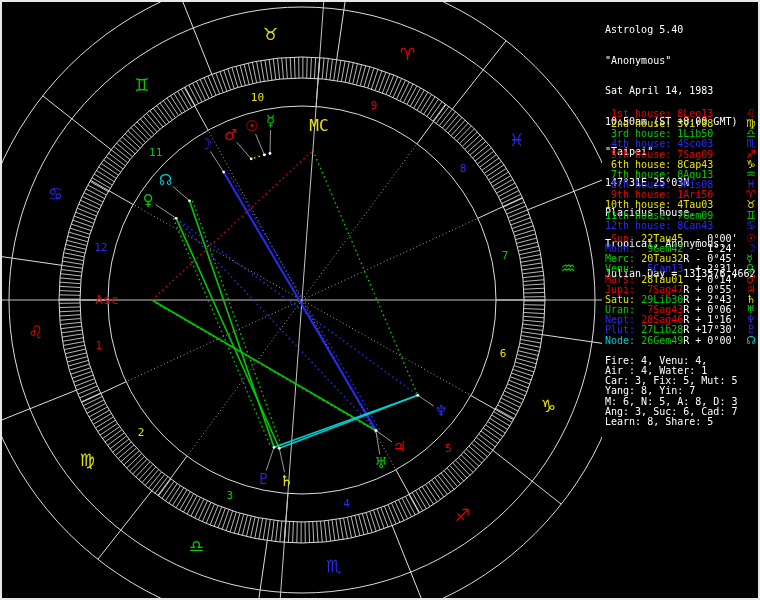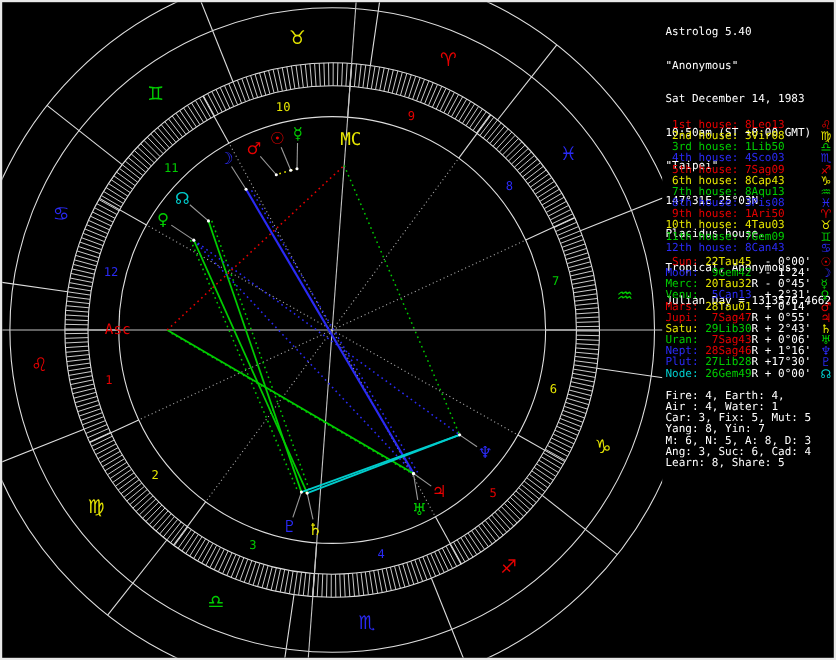--- a/index.html
+++ b/index.html
@@ -571,25 +571,25 @@
           <line x1="170.53927005811252" y1="184.15612706693165" x2="187.4833395554311" y2="198.8032202014522" stroke="#999999" stroke-width="1"></line>
           <circle cx="187.4833395554311" cy="198.8032202014522" r="1.4" fill="#ffffff"></circle>
           <text x="163.73056281466958" y="183.2704235683609" fill="#00cccc" font-size="15" text-anchor="middle">☊</text>
         </g>
       </g>
     </svg>
   <div class="sidebar">
     <div class="block" id="hdr-block" style="top:3px;">
       <div>Astrolog 5.40</div>
       <div>"Anonymous"</div>
-      <div>Sat December 14, 1983</div>
+      <div>Sat April 14, 1983</div>
       <div>10:50am (ST +8:00 GMT)</div>
       <div>"Taipei"</div>
       <div>147°31E 25°03N</div>
       <div>Placidus house.</div>
       <div>Tropical, Anonymous.</div>
       <div>Julian Day = 1313576.4662</div>
     </div>
     <div class="block" id="house-block" style="top:107px;"><div class="row"><span style="color: rgb(230, 0, 0);"> 1st house: </span><span style="color: rgb(230, 0, 0);">8Leo13</span><span class="glyphcol" style="color: rgb(230, 0, 0);">♌</span></div><div class="row"><span style="color: rgb(230, 230, 0);"> 2nd house: </span><span style="color: rgb(230, 230, 0);">3Vir08</span><span class="glyphcol" style="color: rgb(230, 230, 0);">♍</span></div><div class="row"><span style="color: rgb(0, 204, 0);"> 3rd house: </span><span style="color: rgb(0, 204, 0);">1Lib50</span><span class="glyphcol" style="color: rgb(0, 204, 0);">♎</span></div><div class="row"><span style="color: rgb(42, 42, 245);"> 4th house: </span><span style="color: rgb(42, 42, 245);">4Sco03</span><span class="glyphcol" style="color: rgb(42, 42, 245);">♏</span></div><div class="row"><span style="color: rgb(230, 0, 0);"> 5th house: </span><span style="color: rgb(230, 0, 0);">7Sag09</span><span class="glyphcol" style="color: rgb(230, 0, 0);">♐</span></div><div class="row"><span style="color: rgb(230, 230, 0);"> 6th house: </span><span style="color: rgb(230, 230, 0);">8Cap43</span><span class="glyphcol" style="color: rgb(230, 230, 0);">♑</span></div><div class="row"><span style="color: rgb(0, 204, 0);"> 7th house: </span><span style="color: rgb(0, 204, 0);">8Aqu13</span><span class="glyphcol" style="color: rgb(0, 204, 0);">♒</span></div><div class="row"><span style="color: rgb(42, 42, 245);"> 8th house: </span><span style="color: rgb(42, 42, 245);">3Pis08</span><span class="glyphcol" style="color: rgb(42, 42, 245);">♓</span></div><div class="row"><span style="color: rgb(230, 0, 0);"> 9th house: </span><span style="color: rgb(230, 0, 0);">1Ari50</span><span class="glyphcol" style="color: rgb(230, 0, 0);">♈</span></div><div class="row"><span style="color: rgb(230, 230, 0);">10th house: </span><span style="color: rgb(230, 230, 0);">4Tau03</span><span class="glyphcol" style="color: rgb(230, 230, 0);">♉</span></div><div class="row"><span style="color: rgb(0, 204, 0);">11th house: </span><span style="color: rgb(0, 204, 0);">7Gem09</span><span class="glyphcol" style="color: rgb(0, 204, 0);">♊</span></div><div class="row"><span style="color: rgb(42, 42, 245);">12th house: </span><span style="color: rgb(42, 42, 245);">8Can43</span><span class="glyphcol" style="color: rgb(42, 42, 245);">♋</span></div></div>
     <div class="block" id="planet-block" style="top:232px;"><div class="row"><span style="color: rgb(230, 0, 0);"> Sun: </span><span style="color: rgb(230, 230, 0);">22Tau45</span><span style="color: rgb(255, 255, 255);"> </span><span style="color: rgb(255, 255, 255);"> - 0°00'</span><span class="glyphcol" style="color: rgb(230, 0, 0);">☉</span></div><div class="row"><span style="color: rgb(42, 42, 245);">Moon: </span><span style="color: rgb(0, 204, 0);"> 9Gem42</span><span style="color: rgb(255, 255, 255);"> </span><span style="color: rgb(255, 255, 255);"> - 1°24'</span><span class="glyphcol" style="color: rgb(42, 42, 245);">☽</span></div><div class="row"><span style="color: rgb(0, 204, 0);">Merc: </span><span style="color: rgb(230, 230, 0);">20Tau32</span><span style="color: rgb(255, 255, 255);">R</span><span style="color: rgb(255, 255, 255);"> - 0°45'</span><span class="glyphcol" style="color: rgb(0, 204, 0);">☿</span></div><div class="row"><span style="color: rgb(0, 204, 0);">Venu: </span><span style="color: rgb(42, 42, 245);"> 5Can13</span><span style="color: rgb(255, 255, 255);"> </span><span style="color: rgb(255, 255, 255);"> + 2°31'</span><span class="glyphcol" style="color: rgb(0, 204, 0);">♀</span></div><div class="row"><span style="color: rgb(230, 0, 0);">Mars: </span><span style="color: rgb(230, 230, 0);">28Tau01</span><span style="color: rgb(255, 255, 255);"> </span><span style="color: rgb(255, 255, 255);"> + 0°14'</span><span class="glyphcol" style="color: rgb(230, 0, 0);">♂</span></div><div class="row"><span style="color: rgb(230, 0, 0);">Jupi: </span><span style="color: rgb(230, 0, 0);"> 7Sag47</span><span style="color: rgb(255, 255, 255);">R</span><span style="color: rgb(255, 255, 255);"> + 0°55'</span><span class="glyphcol" style="color: rgb(230, 0, 0);">♃</span></div><div class="row"><span style="color: rgb(230, 230, 0);">Satu: </span><span style="color: rgb(0, 204, 0);">29Lib30</span><span style="color: rgb(255, 255, 255);">R</span><span style="color: rgb(255, 255, 255);"> + 2°43'</span><span class="glyphcol" style="color: rgb(230, 230, 0);">♄</span></div><div class="row"><span style="color: rgb(0, 204, 0);">Uran: </span><span style="color: rgb(230, 0, 0);"> 7Sag43</span><span style="color: rgb(255, 255, 255);">R</span><span style="color: rgb(255, 255, 255);"> + 0°06'</span><span class="glyphcol" style="color: rgb(0, 204, 0);">♅</span></div><div class="row"><span style="color: rgb(42, 42, 245);">Nept: </span><span style="color: rgb(230, 0, 0);">28Sag46</span><span style="color: rgb(255, 255, 255);">R</span><span style="color: rgb(255, 255, 255);"> + 1°16'</span><span class="glyphcol" style="color: rgb(42, 42, 245);">♆</span></div><div class="row"><span style="color: rgb(42, 42, 245);">Plut: </span><span style="color: rgb(0, 204, 0);">27Lib28</span><span style="color: rgb(255, 255, 255);">R</span><span style="color: rgb(255, 255, 255);"> +17°30'</span><span class="glyphcol" style="color: rgb(42, 42, 245);">♇</span></div><div class="row"><span style="color: rgb(0, 204, 204);">Node: </span><span style="color: rgb(0, 204, 0);">26Gem49</span><span style="color: rgb(255, 255, 255);">R</span><span style="color: rgb(255, 255, 255);"> + 0°00'</span><span class="glyphcol" style="color: rgb(0, 204, 204);">☊</span></div></div>
-    <div class="block" id="stats-block" style="top:354px;"><div>Fire: 4, Earth: 4,</div><div>Air : 4, Water: 1</div><div>Car: 3, Fix: 5, Mut: 5</div><div>Yang: 8, Yin: 7</div><div>M: 6, N: 5, A: 8, D: 3</div><div>Ang: 3, Suc: 6, Cad: 4</div><div>Learn: 8, Share: 5</div></div>
+    <div class="block" id="stats-block" style="top:354px;"><div>Fire: 4, Venu: 4,</div><div>Air : 4, Water: 1</div><div>Car: 3, Fix: 5, Mut: 5</div><div>Yang: 8, Yin: 7</div><div>M: 6, N: 5, A: 8, D: 3</div><div>Ang: 3, Suc: 6, Cad: 7</div><div>Learn: 8, Share: 5</div></div>
   </div>
 </div>
 
 </body></html>

